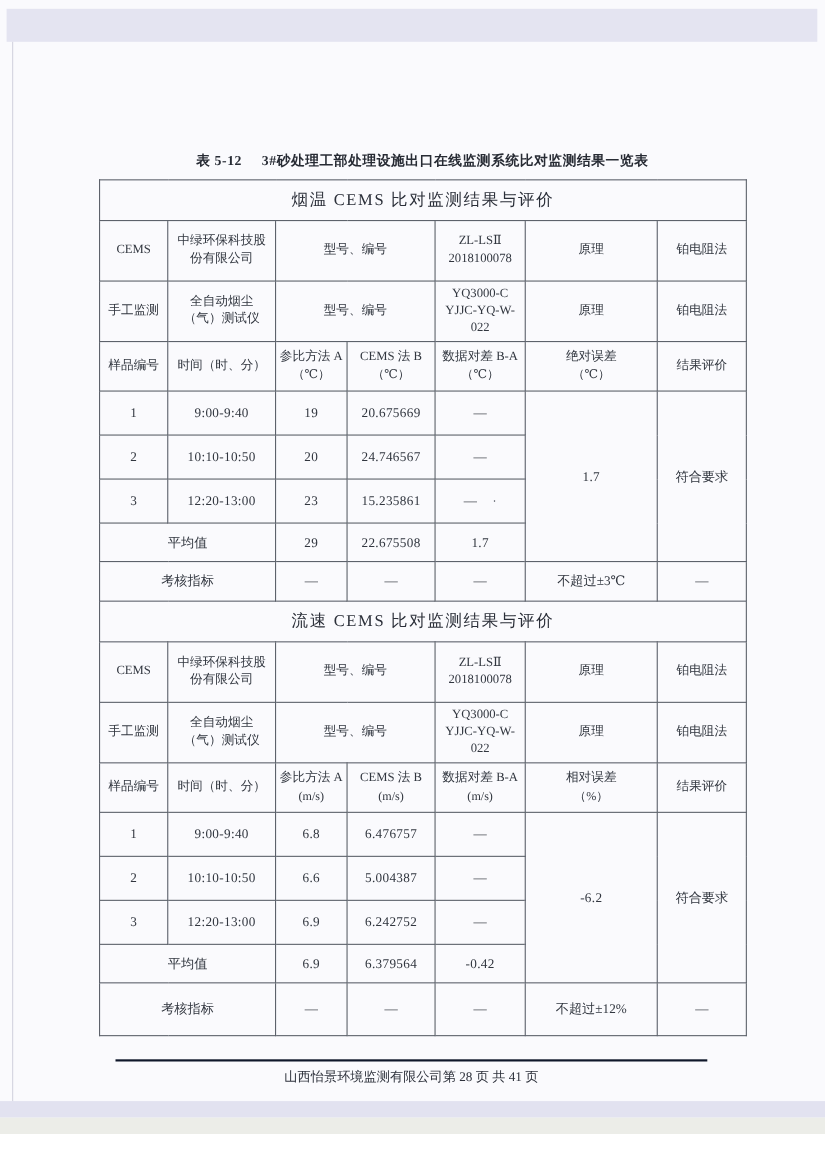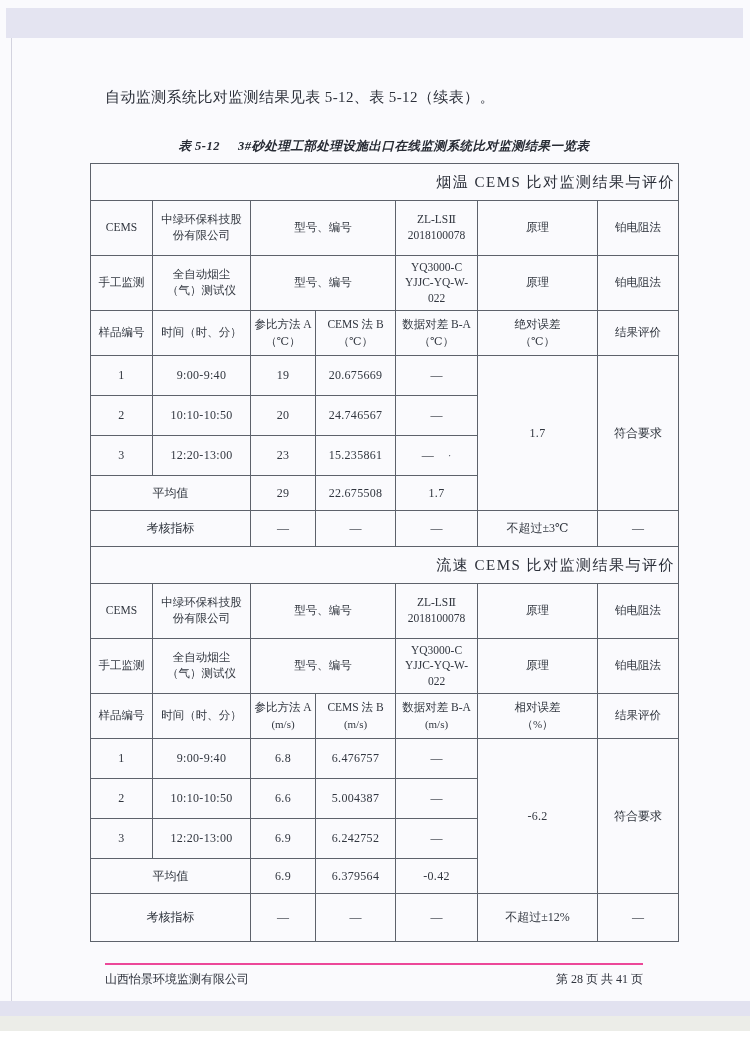--- a/index.html
+++ b/index.html
@@ -10,51 +10,50 @@
   
   .band-top { position:absolute; left:6px; top:8px; width:737px; height:30px; background:#e4e4f1; }
   .band-bottom-1 { position:absolute; left:0; top:1001px; width:750px; height:15px; background:#e2e2f0; }
   .band-bottom-2 { position:absolute; left:0; top:1016px; width:750px; height:15px; background:#ecede8; }
   .band-bottom-3 { position:absolute; left:0; top:1031px; width:750px; height:30px; background:#ffffff; }
   .left-scan-line { position:absolute; left:11px; top:38px; width:1px; height:963px; background:#d3d3df; }
 
   
   .intro { position:absolute; left:105px; top:84px; width:545px; font-size:15px; line-height:1.75; letter-spacing:0.4px; color:#2c303a; }
   .intro .l1 { text-indent:2em; }
-  .caption { position:absolute; left:90px; top:138px; width:588px; text-align:center; font-size:12.5px; font-weight:bold; color:#272b34; letter-spacing:0.5px;font-style:italic; }
+  .caption { position:absolute; left:90px; top:138px; width:588px; text-align:center; font-size:12.5px; font-weight:bold; color:#272b34; letter-spacing:0.5px; }
   .caption .cap-label { margin-right:18px; }
 
   
   table.doc-table { position:absolute; left:90px; top:163px; width:588px; border-collapse:collapse; table-layout:fixed; }
   .doc-table td { border:1px solid #5d626b; text-align:center; vertical-align:middle; font-size:12px; padding:2px 3px; color:#31363f; line-height:1.35; }
-  .r-title td { font-size:15px; letter-spacing:1.5px; color:#2b2f39;text-align:right; }
+  .r-title td { font-size:15px; letter-spacing:1.5px; color:#2b2f39; }
   .r-equip td { font-size:11.5px; }
   .r-head td { font-size:11.5px; }
   .r-head .unit { font-size:11px; margin-top:2px; }
   .r-title { height:37px; } .r-equip { height:55px; } .r-head { height:45px; }
   .r-data { height:40px; } .r-avg { height:35px; } .r-assess { height:36px; } .r-assess2 { height:48px; }
   .num { letter-spacing:0.3px; }
   .dot-artifact { margin-left:14px; font-size:11px; color:#4a4f59; }
 
   
-  .footer { position:absolute; left:105px; top:963px; width:538px; border-top:2px solid #ec4899; padding-top:6px; display:flex; justify-content:space-between; font-size:12px; color:#2e323c; }
+  .footer { position:absolute; left:105px; top:963px; width:538px; border-top:2px solid #0f172a; padding-top:6px; display:flex; justify-content:center; font-size:12px; color:#2e323c; }
 </style>
 </head>
 <body>
 
 <div class="page">
 
   <div class="band-top"></div>
   <div class="band-bottom-1"></div>
   <div class="band-bottom-2"></div>
   <div class="band-bottom-3"></div>
   <div class="left-scan-line"></div>
 
   <div class="intro">
-    <div class="l2">自动监测系统比对监测结果见表 5-12、表 5-12（续表）。</div>
   </div>
 
   <div class="caption">
     <span class="cap-label">表 5-12</span><span>3#砂处理工部处理设施出口在线监测系统比对监测结果一览表</span>
   </div>
 
   <table class="doc-table">
     <colgroup>
       <col style="width:62px">
         <col style="width:98px">

